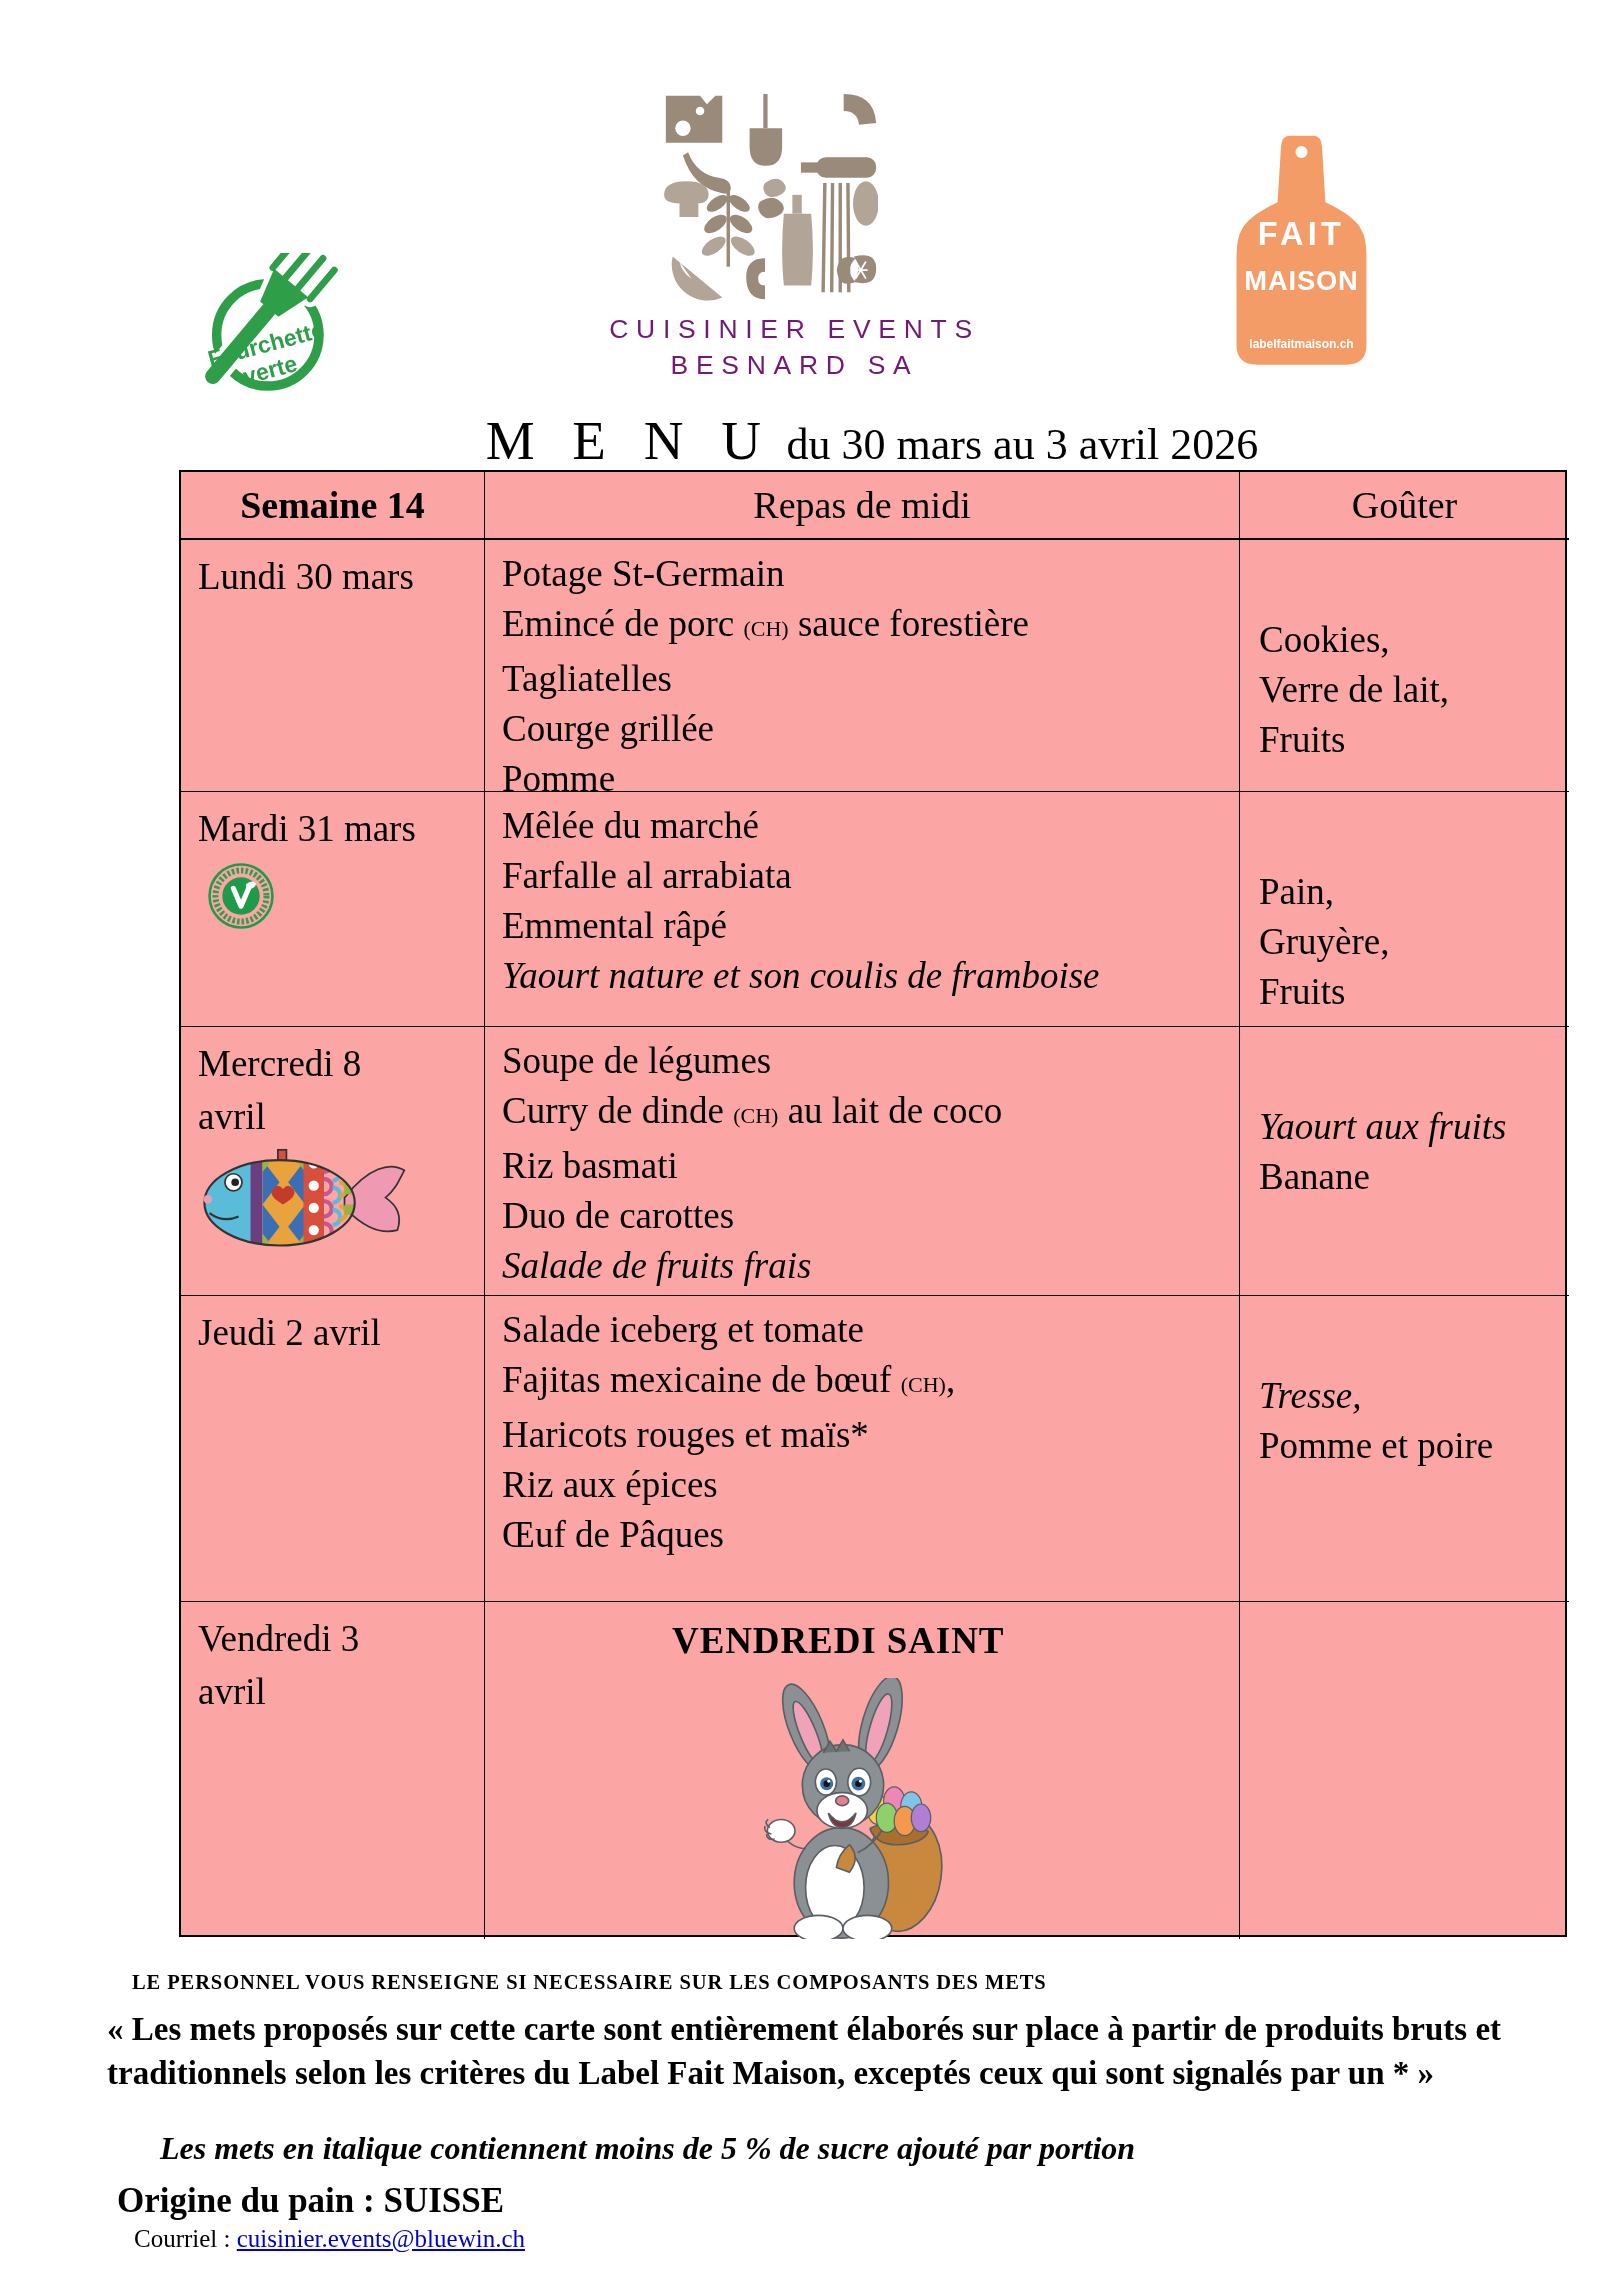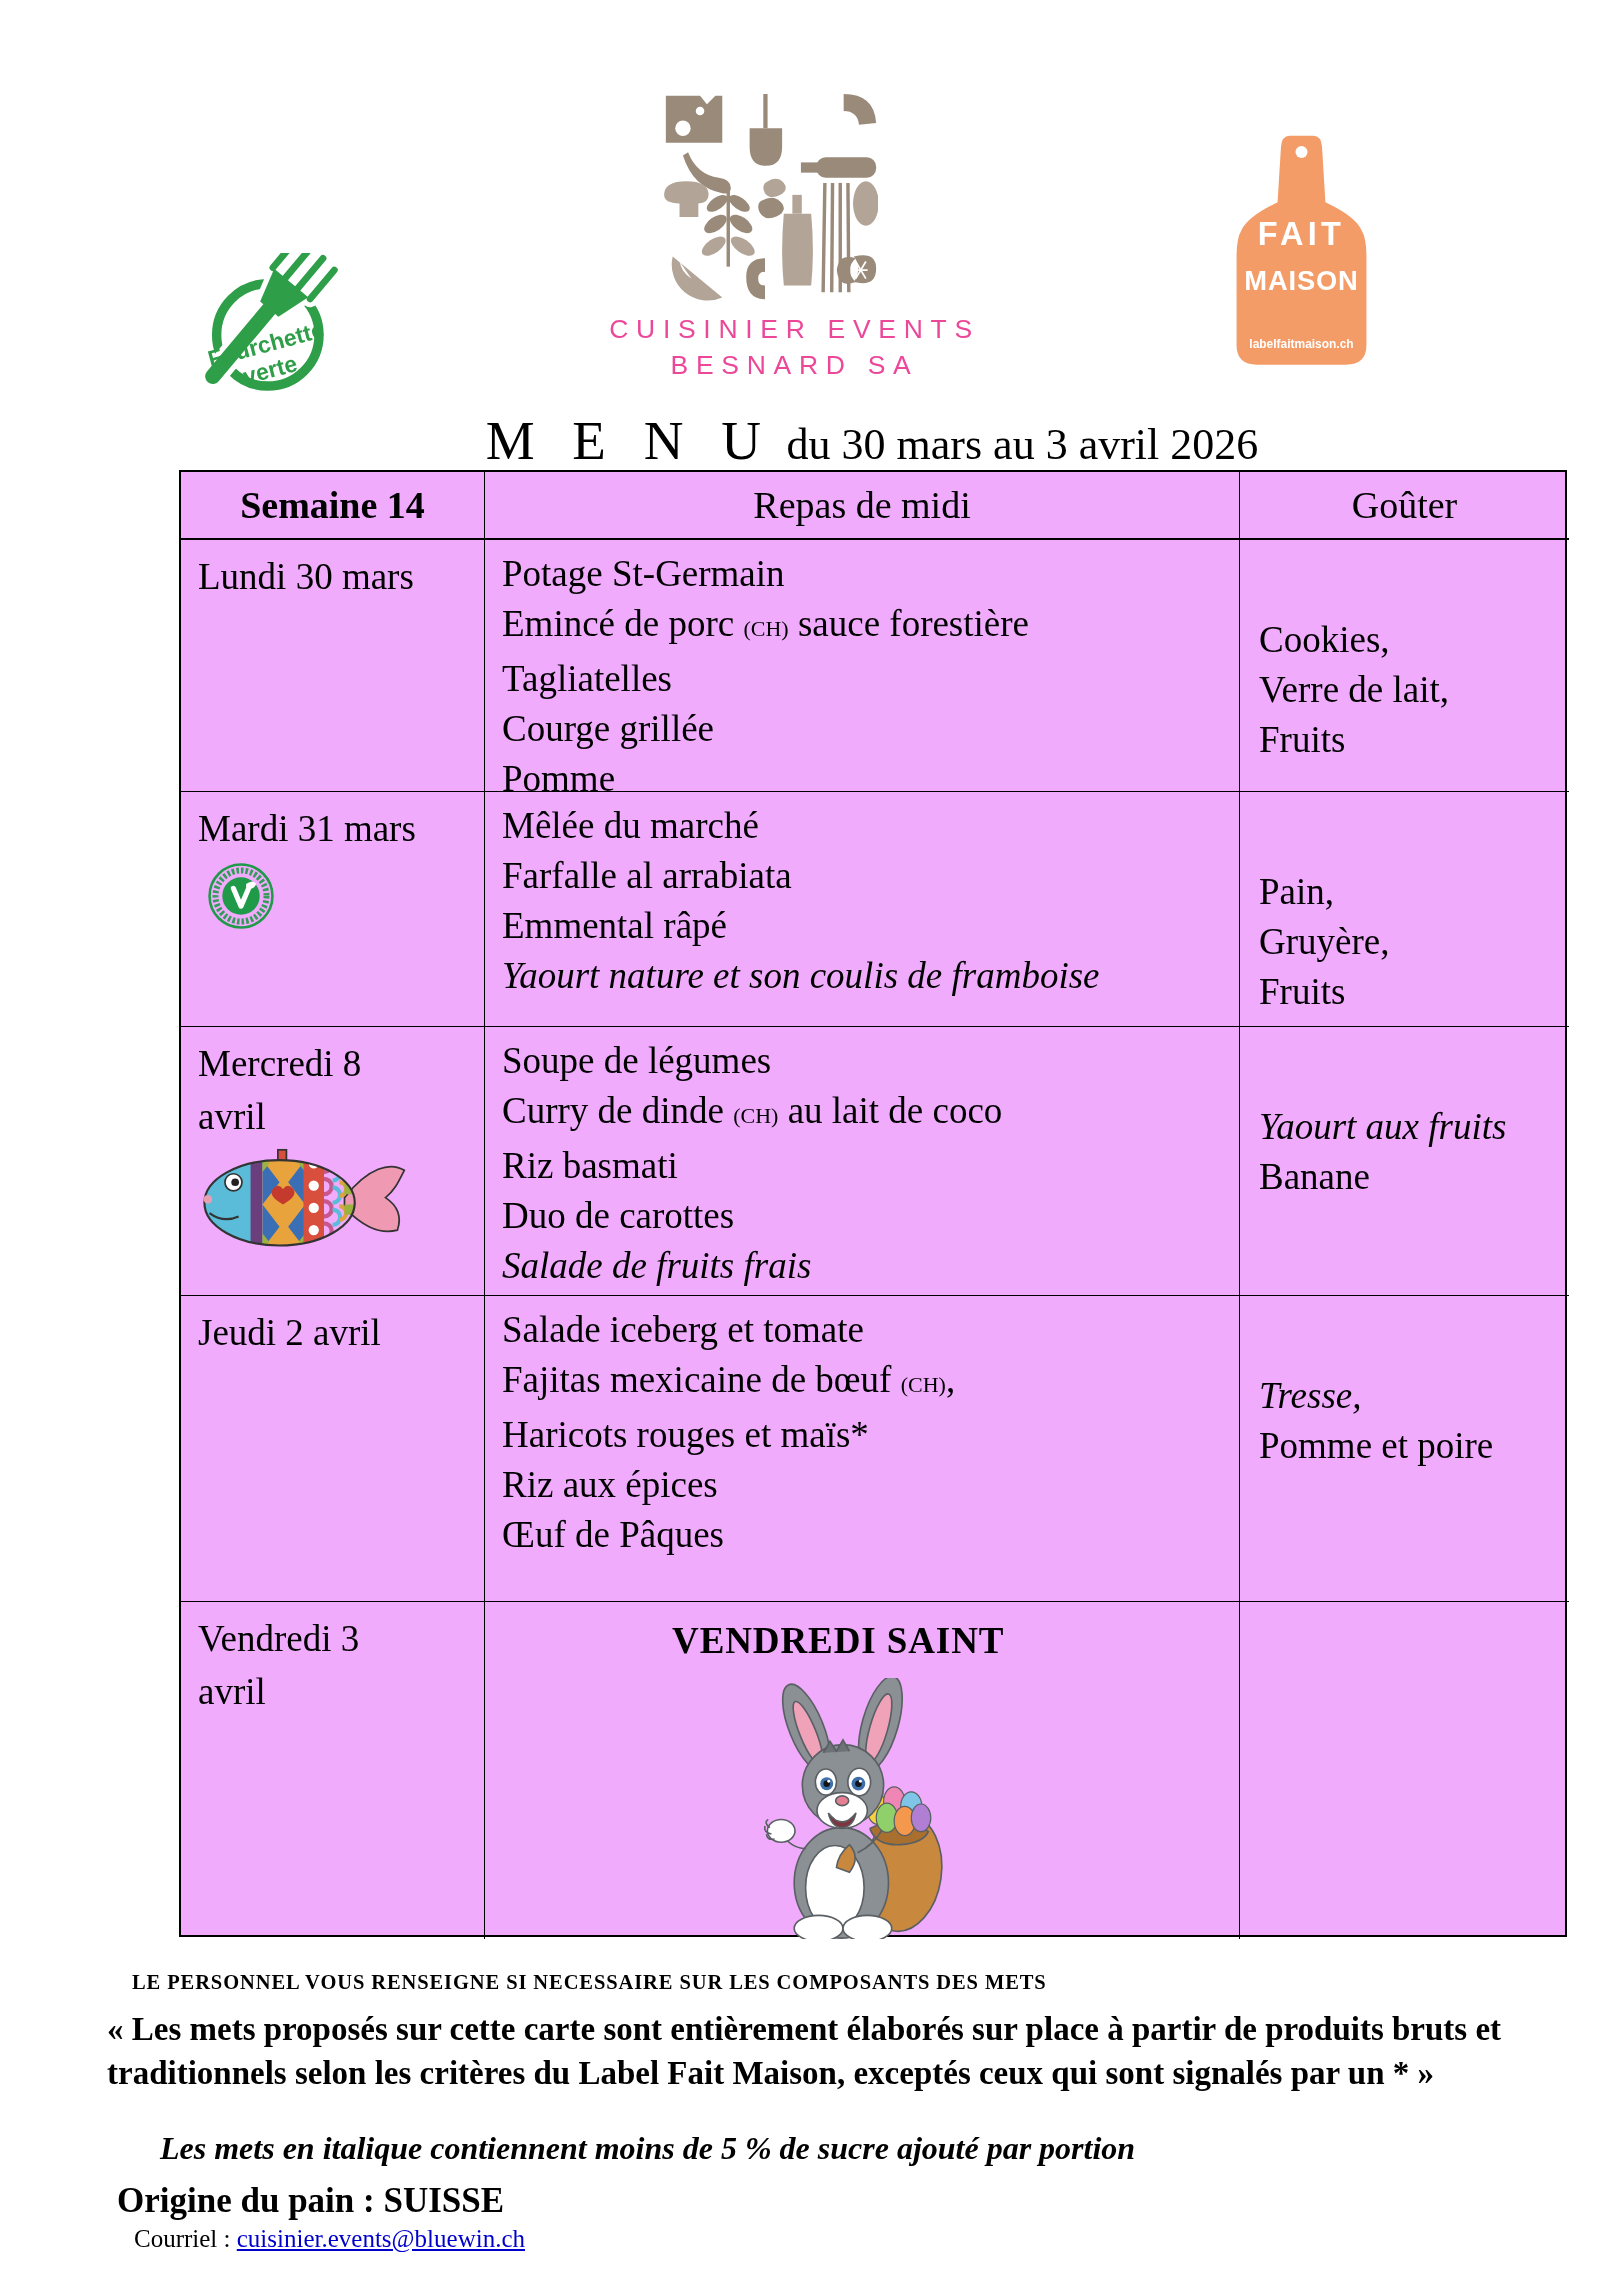--- a/index.html
+++ b/index.html
@@ -4,34 +4,34 @@
 <style>
   html,body{margin:0;padding:0;background:#888;}
   #page{
     position:relative;width:1624px;height:2295px;background:#ffffff;
     font-family:"Liberation Serif", serif;color:#000;overflow:hidden;
   }
   
   #fv-logo{position:absolute;left:185px;top:253px;width:158px;height:145px;}
   #ce-logo{position:absolute;left:598px;top:94px;width:393px;height:291px;text-align:center;}
   #ce-icons{position:absolute;left:66px;top:0;width:214px;height:212px;}
-  .ce-text{font-family:"Liberation Sans",sans-serif;color:#ec4899;letter-spacing:7.7px;}
+  .ce-text{font-family:"Liberation Sans",sans-serif;color:#701a75;letter-spacing:7.7px;}
   #ce-line1{position:absolute;left:0;top:220px;width:393px;font-size:26.5px;}
   #ce-line2{position:absolute;left:0;top:256px;width:393px;font-size:26.5px;}
   #fm-logo{position:absolute;left:1233px;top:134px;width:137px;height:235px;}
   
   #title{position:absolute;left:0;top:409px;width:1624px;text-align:center;padding-left:120px;box-sizing:border-box;white-space:nowrap;}
   #title .menu-word{font-size:55px;letter-spacing:12px;}
   #title .range-word{font-size:44px;margin-left:13.7px;}
   
   #menu-table{
     position:absolute;left:179px;top:470px;width:1388px;height:1467px;
     display:grid;grid-template-columns:304px 755px 329px;
     grid-template-rows:68px 252px 235px 269px 306px 337px;
-    border:2.6px solid #000;box-sizing:border-box;background:#f0abfc;
+    border:2.6px solid #000;box-sizing:border-box;background:#fca5a5;
   }
   .cell{border-right:1.7px solid #000;border-bottom:1.7px solid #000;box-sizing:border-box;overflow:hidden;}
   .lastcol{border-right:none;}
   .lastrow{border-bottom:none;}
   .head{display:flex;align-items:center;justify-content:center;font-size:38px;border-bottom:2.6px solid #000;}
   .head-week{font-weight:bold;}
   .day-cell{padding:10.3px 5.1px 0 17px;font-size:37px;line-height:53px;}
   .day-text{white-space:pre-line;}
   .mid-cell{padding:8.5px 3.4px 0 17px;font-size:37px;line-height:50px;}
   .snack-cell{padding:75px 3.4px 0 19px;font-size:37px;line-height:50px;}

